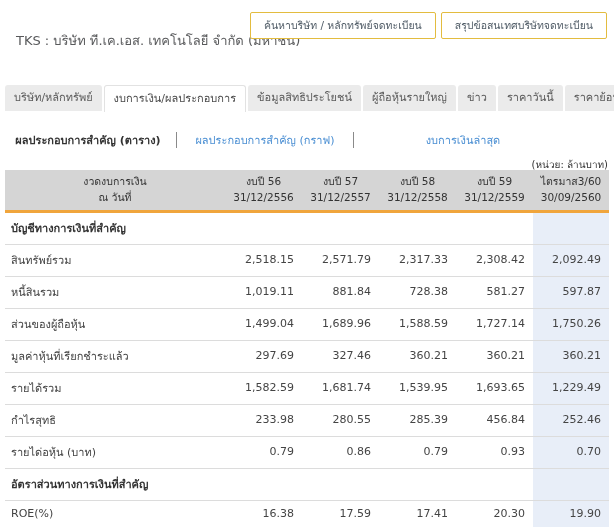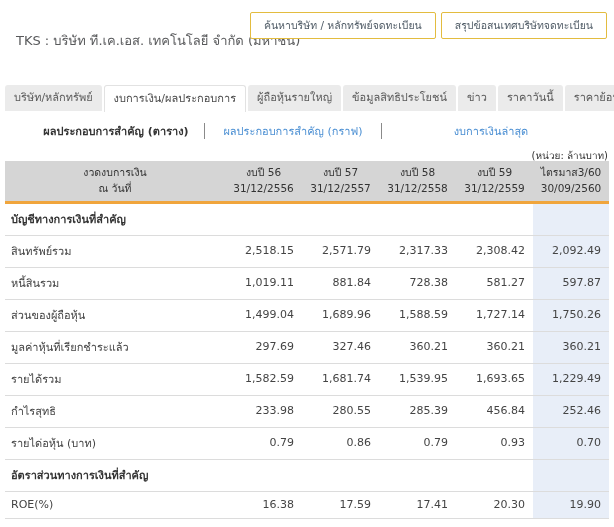--- a/index.html
+++ b/index.html
@@ -37,21 +37,21 @@
     padding: 7px 9px 8px 9px; border-radius: 3px 3px 0 0; cursor: pointer;
     white-space: nowrap; line-height: 1;
   }
   .tab.active {
     background: #fff; color: #4a4a4a;
     border: 1px solid #e2e2e2; border-bottom: none;
   }
 
   
   .subtab-bar {
-    display: flex; align-items: center; height: 27px; margin-top: 5px; padding-left: 28px;
+    display: flex; align-items: center; height: 27px; margin-top: 14px;
   }
   .subtab {
     text-align: center; font-size: 11px; cursor: pointer;
   }
   .subtab:nth-of-type(1) { flex: 0 0 176px; }
   .subtab:nth-of-type(2) { flex: 0 0 176px; }
   .subtab:nth-of-type(3) { flex: 0 0 218px; }
   .subtab { color: #4b8fd3; }
   .subtab.active { color: #333; font-weight: bold; }
   .subtab-sep {
@@ -90,22 +90,22 @@
   <div class="page-title">TKS : บริษัท ที.เค.เอส. เทคโนโลยี จำกัด (มหาชน)</div>
   <div class="top-buttons">
       <button class="gold-btn">ค้นหาบริษัท / หลักทรัพย์จดทะเบียน</button>
       <button class="gold-btn">สรุปข้อสนเทศบริษัทจดทะเบียน</button>
     </div>
 </div>
 
 <div class="tab-bar">
     <div class="tab">บริษัท/หลักทรัพย์</div>
     <div class="tab active">งบการเงิน/ผลประกอบการ</div>
+    <div class="tab">ข้อมูลสิทธิประโยชน์</div>
     <div class="tab">ผู้ถือหุ้นรายใหญ่</div>
-    <div class="tab">ข้อมูลสิทธิประโยชน์</div>
     <div class="tab">ข่าว</div>
     <div class="tab">ราคาวันนี้</div>
     <div class="tab">ราคาย้อนหลัง</div>
   </div>
 
 <div class="subtab-bar">
     <div class="subtab active">ผลประกอบการสำคัญ (ตาราง)</div>
     <span class="subtab-sep"></span>
     <div class="subtab">ผลประกอบการสำคัญ (กราฟ)</div>
     <span class="subtab-sep"></span>

